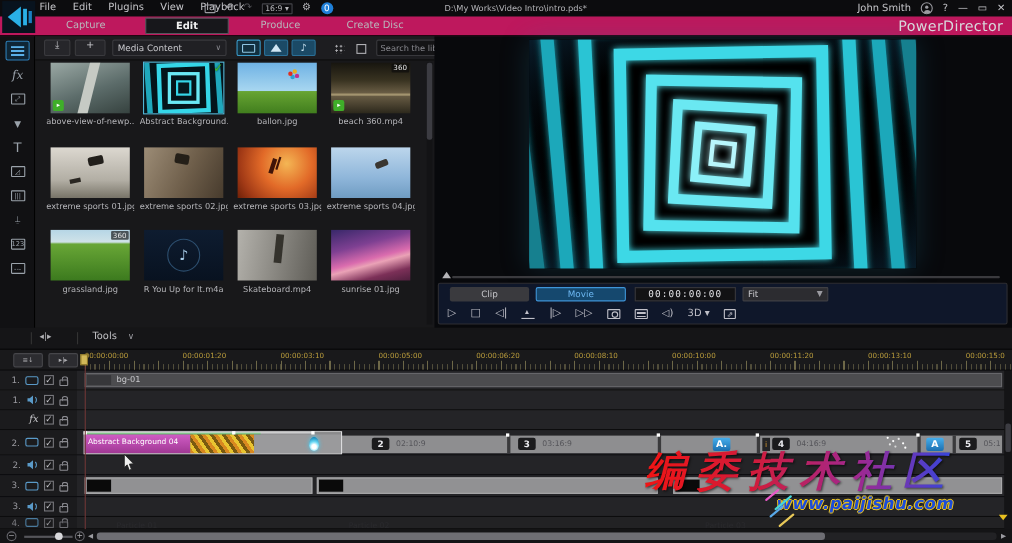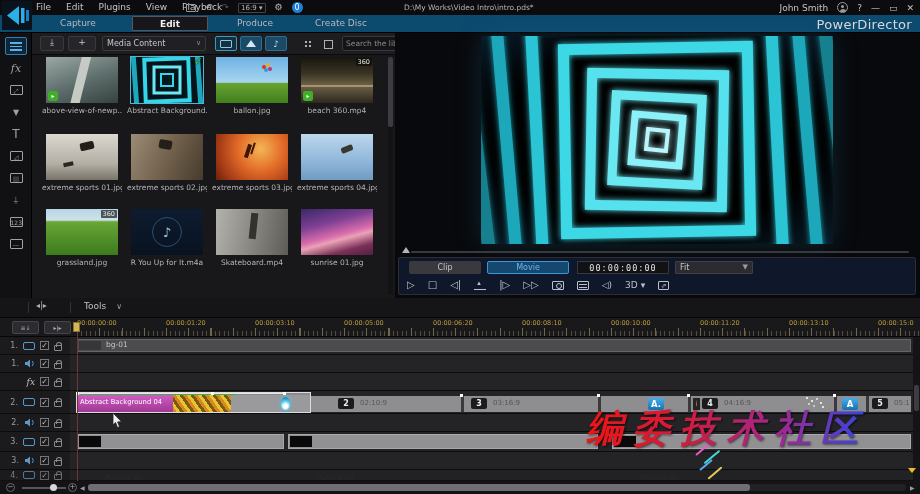--- a/index.html
+++ b/index.html
@@ -20,21 +20,21 @@
   .notif { width:11px; height:11px; border-radius:50%; background:#1e7fd8; color:#fff; font-size:8px; text-align:center; line-height:11px; }
   .doc-title { position:absolute; left:404px; top:3px; font-size:7.5px; color:#b4b4b8; }
   .tb-right { position:absolute; right:6px; top:2px; display:flex; gap:9px; align-items:flex-end; }
   .user-name { font-size:9px; color:#c4c4c8; }
   .avatar { width:11px; height:11px; border-radius:50%; border:1px solid #9a9aa0; position:relative; }
   .avatar::before { content:""; position:absolute; left:3px; top:2px; width:3px; height:3px; border-radius:50%; background:#9a9aa0; }
   .avatar::after { content:""; position:absolute; left:1.5px; top:5.5px; width:6px; height:3px; border-radius:3px 3px 0 0; background:#9a9aa0; }
   .winctl { font-size:9px; color:#c4c4c8; }
 
   
-  .tabbar { position:absolute; left:0; top:15px; width:920px; height:18px; background:#0c4a6e; border-bottom:1px solid #000; }
+  .tabbar { position:absolute; left:0; top:15px; width:920px; height:18px; background:#be185d; border-bottom:1px solid #000; }
   .tab { position:absolute; top:1px; height:15px; font-size:9px; color:#b8b8bc; text-align:center; line-height:15px; }
   .tab.active { border:1px solid #55555c; background:#17171b; color:#f0f0f0; font-weight:bold; border-radius:1px; }
   .brand { position:absolute; right:8px; top:17px; font-size:13px; color:#d8d8dc; letter-spacing:.3px; z-index:6;text-align:center; }
 
   
   .sidebar { position:absolute; left:0; top:33px; width:32px; height:265px; background:#111113; border-right:1px solid #000; }
   .room { position:absolute; left:5px; width:22px; height:18px; display:flex; align-items:center; justify-content:center; color:#9aa2aa; font-size:11px; }
   .room.active { border:1px solid #2e7fb8; background:#0f2636; color:#5ab0e8; border-radius:2px; }
   .room .boxico { width:13px; height:10px; border:1px solid #9aa2aa; border-radius:1px; font-size:6px; line-height:9px; text-align:center; color:#9aa2aa; }
   .room.active .lines { width:12px; height:9px; background:repeating-linear-gradient(#5ab0e8 0 1.5px, transparent 1.5px 3.5px); }
@@ -595,20 +595,21 @@
     <span class="zhandle"></span>
     <span class="zbtn" style="left:68px;">+</span>
     <span class="harrow" style="left:80px;">◀</span>
     <div class="hscroll">
         <div class="hthumb"></div>
       </div>
     <span class="harrow" style="left:910px;">▶</span>
   </div>
 
   <div class="wm-text">编委技术社区</div>
+  <div class="wm-url">www.paijishu.com</div>
   <span class="streak" style="left:694px;top:449px;background:#e858c8;"></span>
   <span class="streak" style="left:702px;top:456px;background:#48d8d8;width:20px;"></span>
   <span class="streak" style="left:698px;top:464px;background:#58a8e8;"></span>
   <span class="streak" style="left:706px;top:472px;background:#e8c858;width:18px;"></span>
   <span class="wm-tri"></span>
 
   <div class="cursor">
     <svg width="11" height="16" viewBox="0 0 11 16">
         <polygon points="1,0 1,12 3.6,9.6 5.5,14.5 7.5,13.6 5.6,8.9 9.5,8.7" fill="#f0f0f0" stroke="#222" stroke-width="0.8"></polygon>
       </svg>

